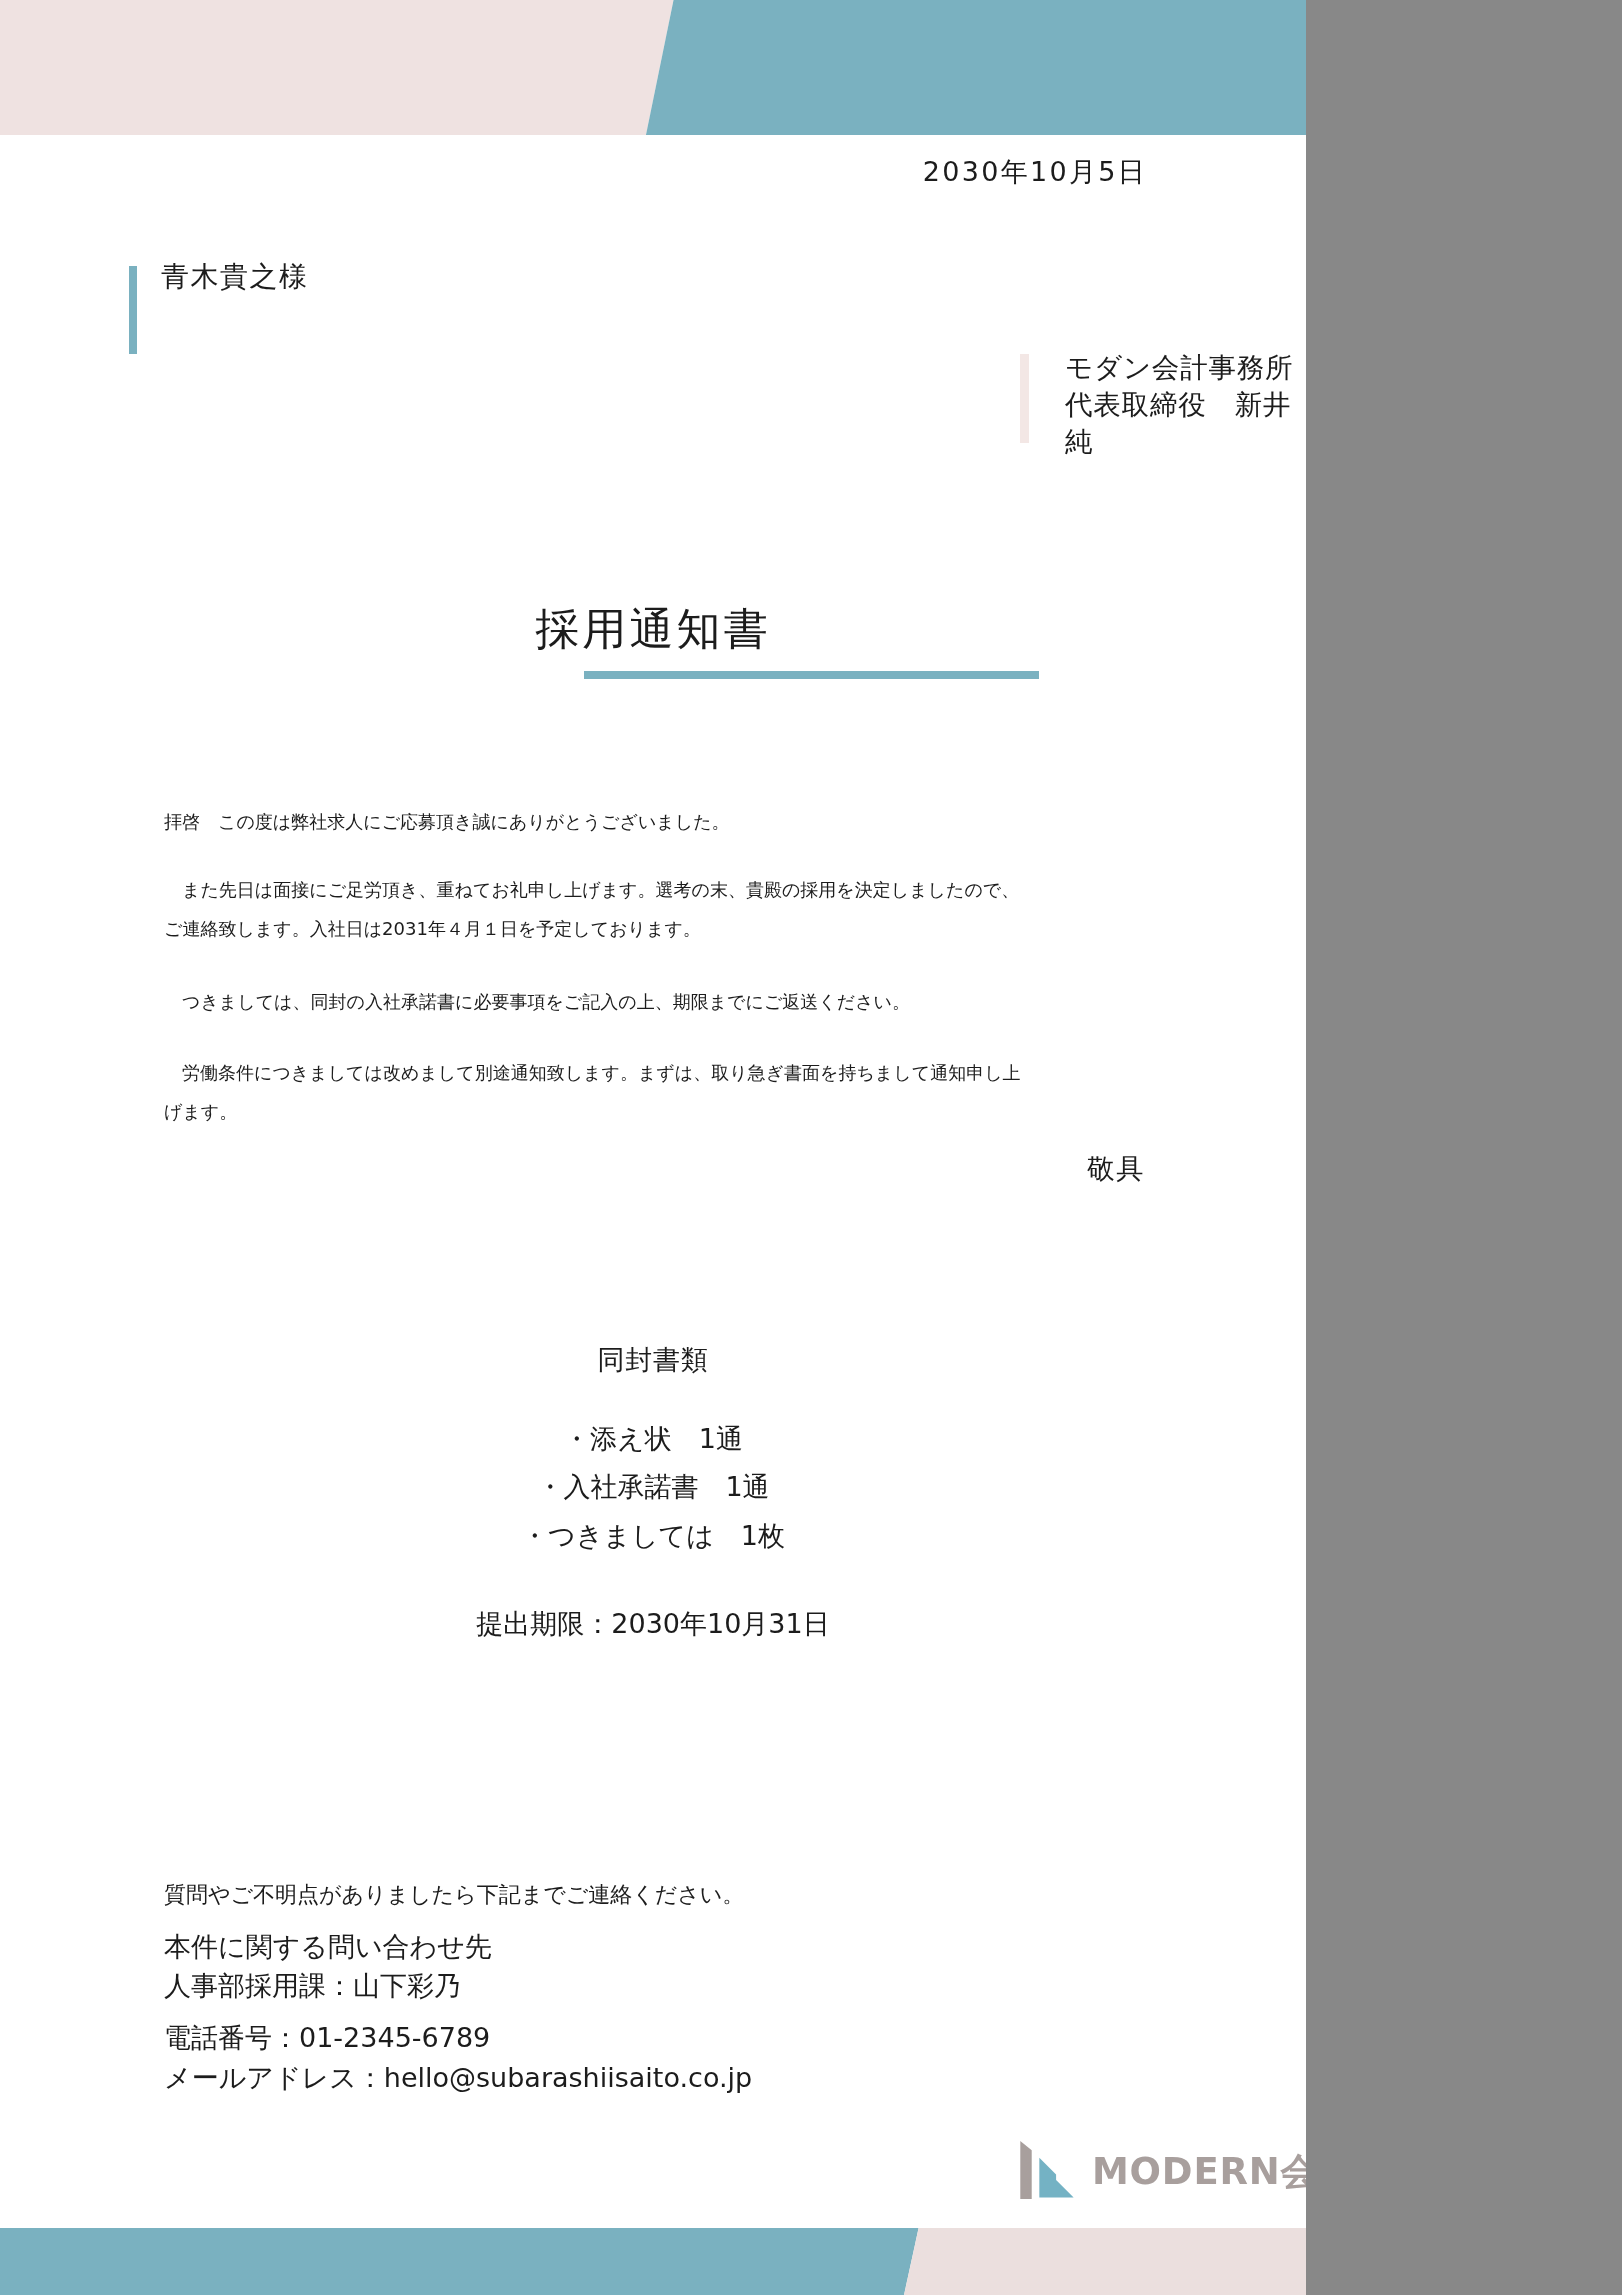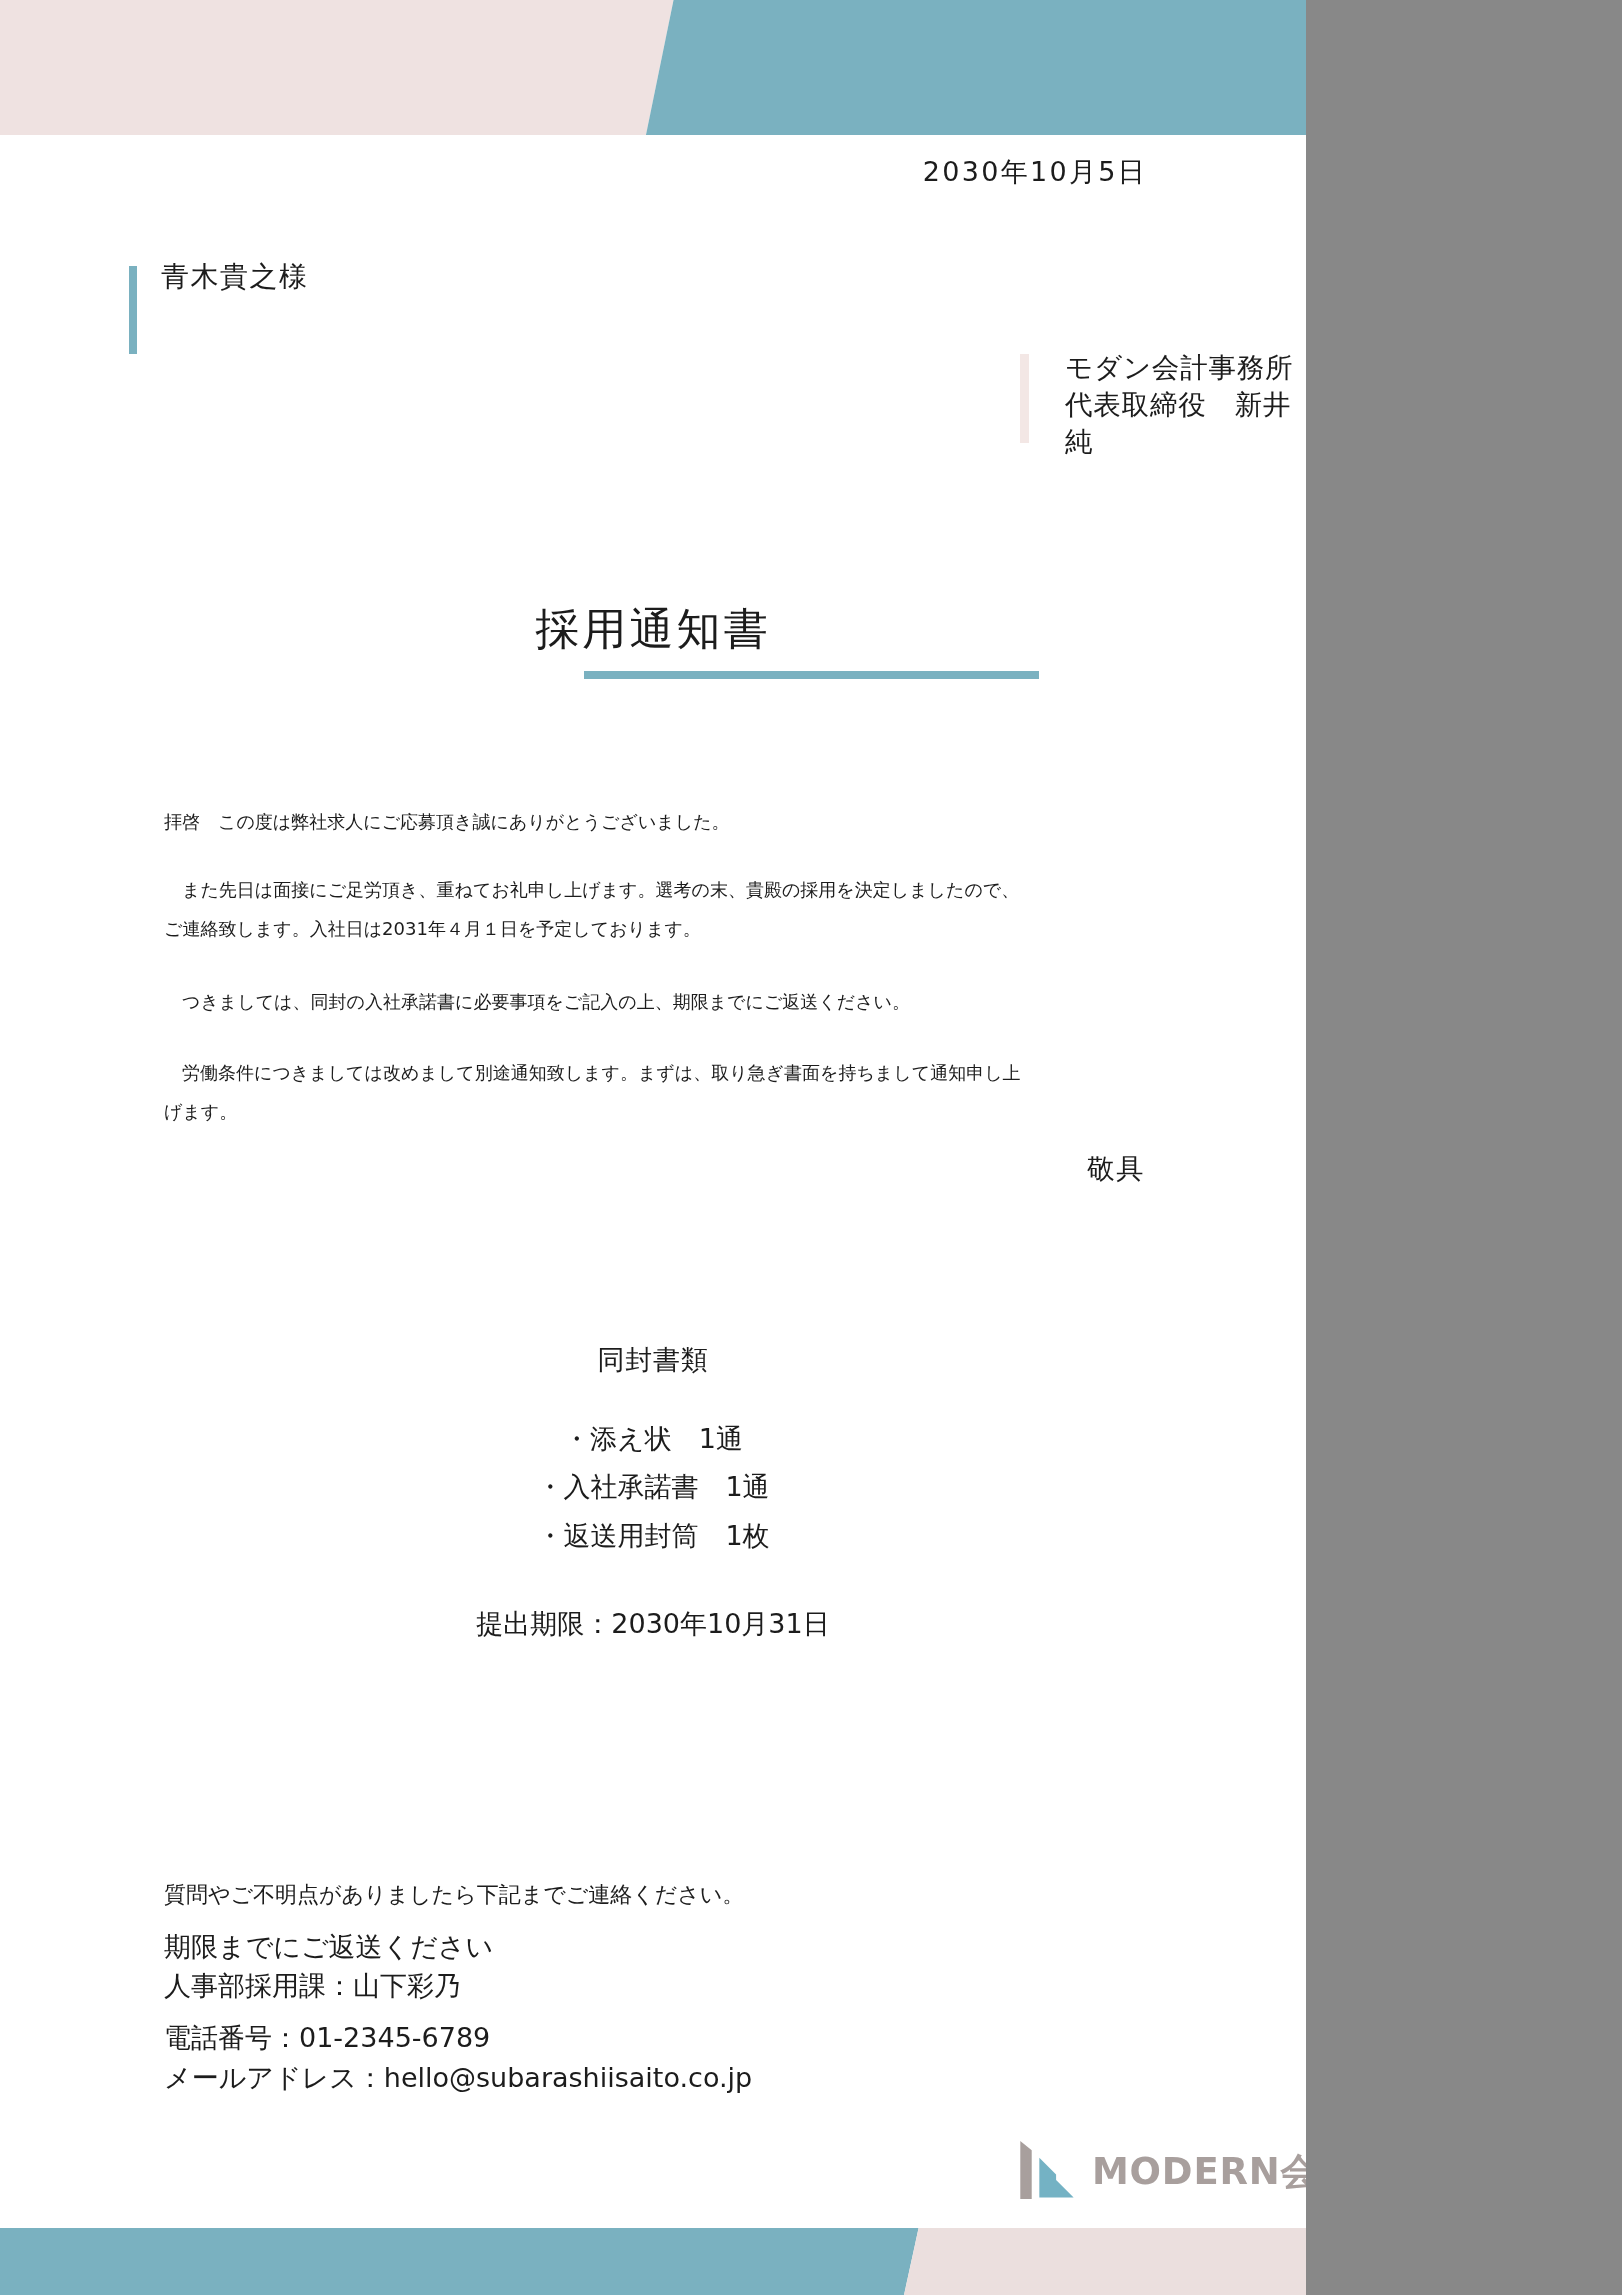--- a/index.html
+++ b/index.html
@@ -150,26 +150,26 @@
   <div class="para p2">　また先日は面接にご足労頂き、重ねてお礼申し上げます。選考の末、貴殿の採用を決定しましたので、
 ご連絡致します。入社日は2031年４月１日を予定しております。</div>
   <div class="para p3">　つきましては、同封の入社承諾書に必要事項をご記入の上、期限までにご返送ください。</div>
   <div class="para p4">　労働条件につきましては改めまして別途通知致します。まずは、取り急ぎ書面を持ちまして通知申し上
 げます。</div>
   <div class="closing">敬具</div>
 
   <div class="center-line enclosure-heading">同封書類</div>
   <div class="center-line enclosure-item-1">・添え状　1通</div>
   <div class="center-line enclosure-item-2">・入社承諾書　1通</div>
-  <div class="center-line enclosure-item-3">・返送用封筒　1枚</div>
+  <div class="center-line enclosure-item-3">・つきましては　1枚</div>
   <div class="center-line deadline">提出期限：2030年10月31日</div>
 
   <div class="contact-note">質問やご不明点がありましたら下記までご連絡ください。</div>
   <div class="contact-heading-block">
-    <div>期限までにご返送ください</div>
+    <div>本件に関する問い合わせ先</div>
     <div>人事部採用課：山下彩乃</div>
   </div>
   <div class="contact-phone-block">
     <div>電話番号：01-2345-6789</div>
     <div>メールアドレス：hello@subarashiisaito.co.jp</div>
   </div>
 
   <div class="logo">
     <svg class="logo-icon" viewBox="0 0 78 84" xmlns="http://www.w3.org/2000/svg">
       <polygon class="bar" points="0,4 15,16 15,80 0,80"></polygon>

